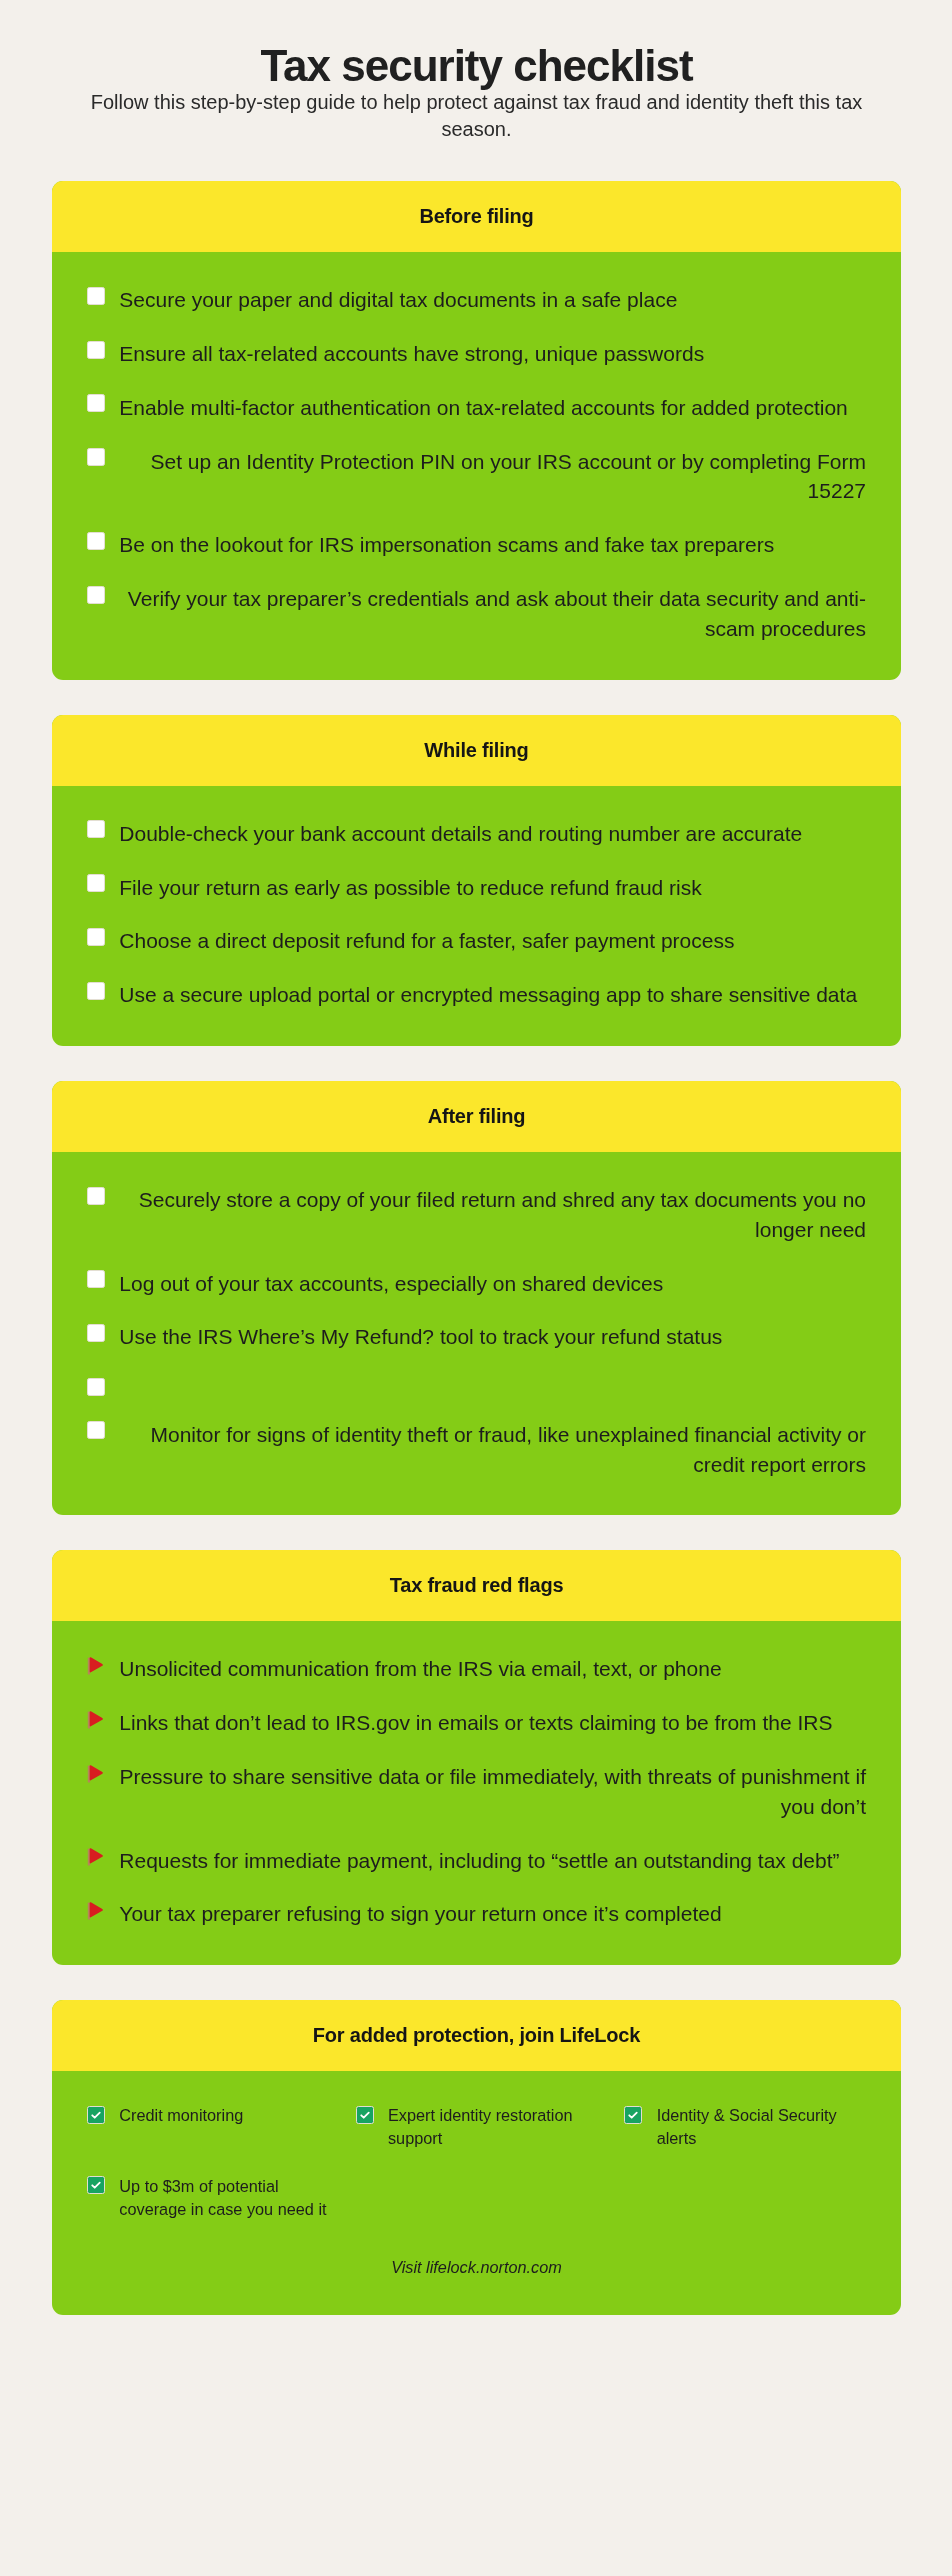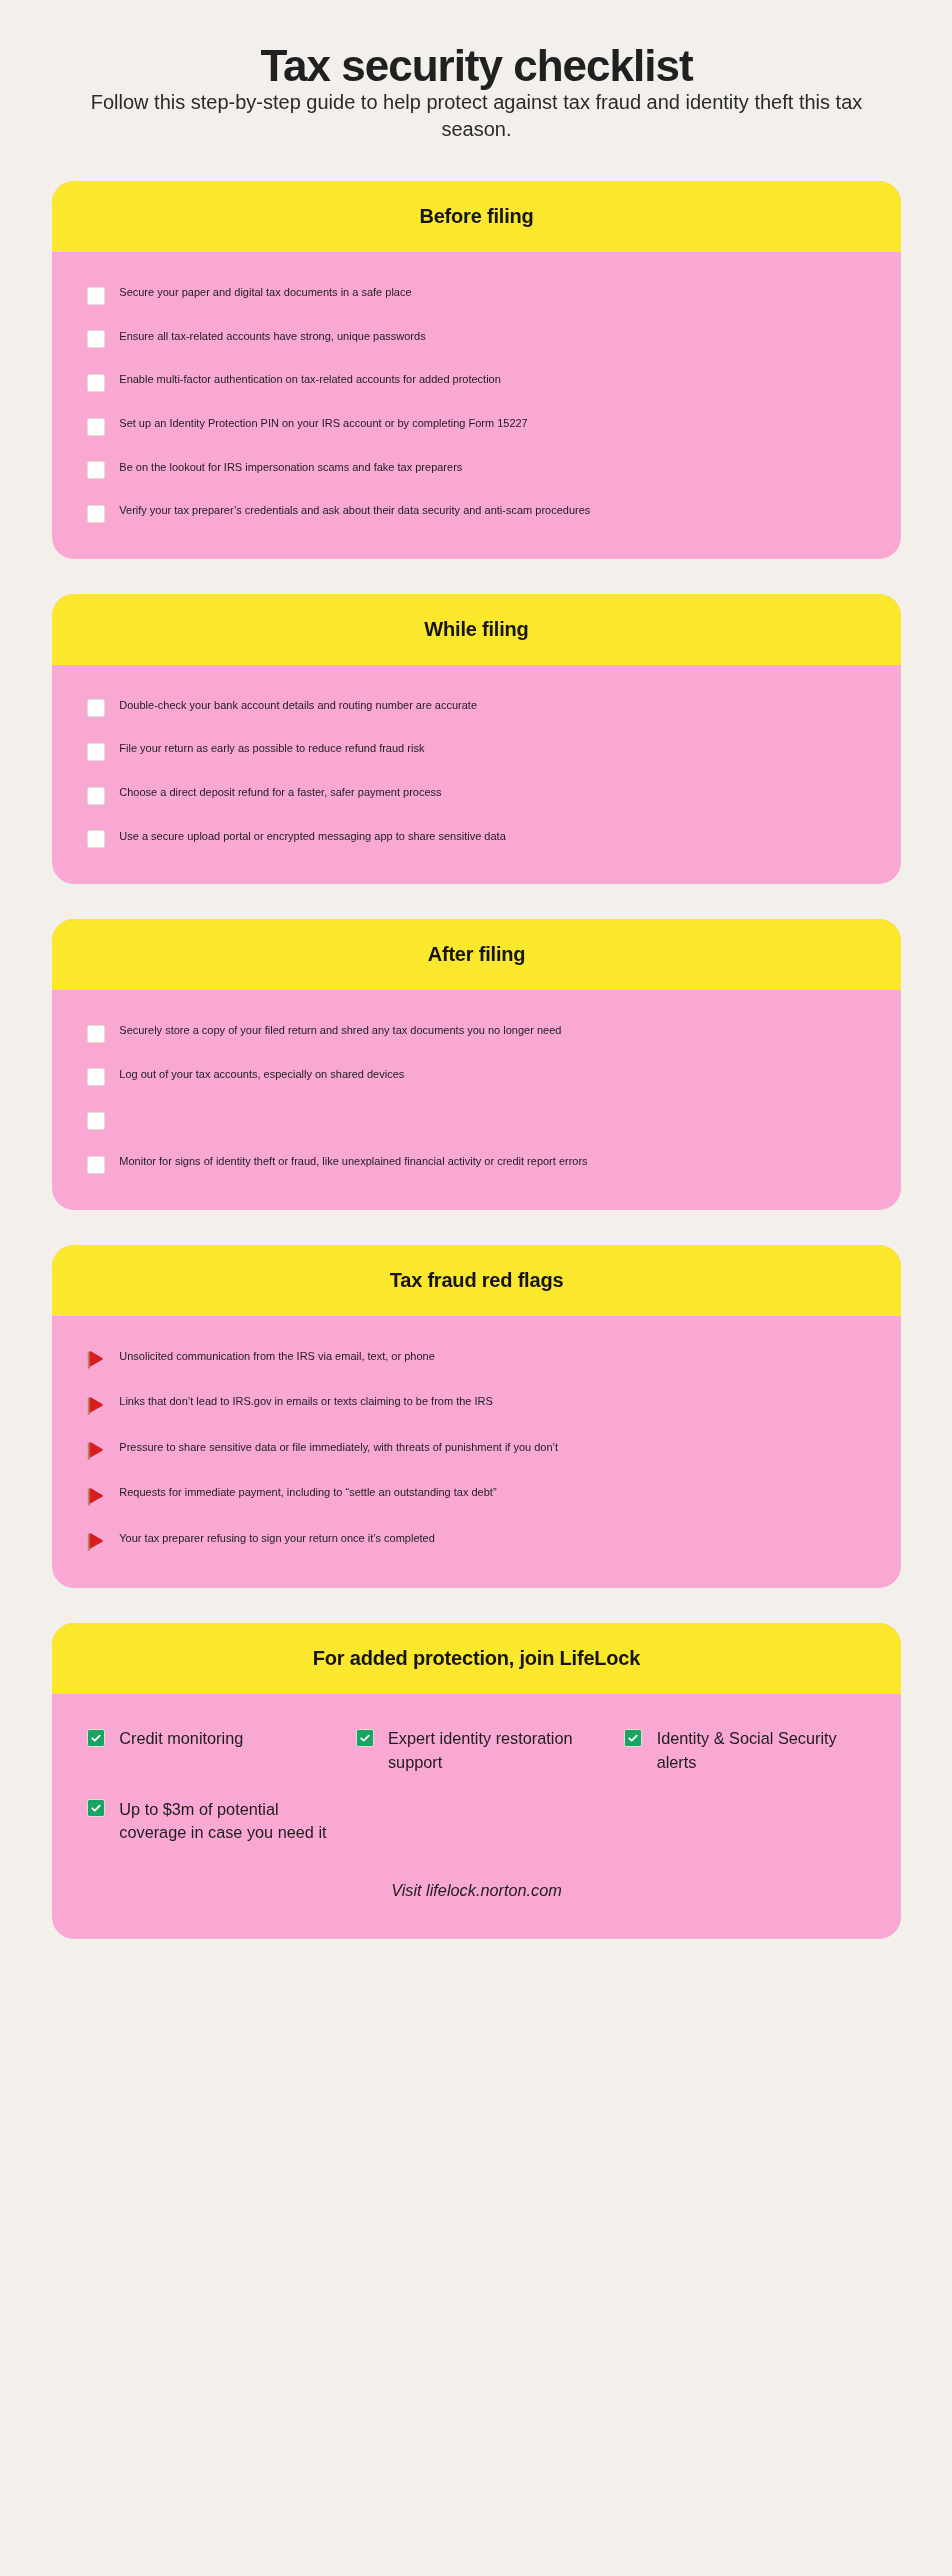--- a/index.html
+++ b/index.html
@@ -36,22 +36,22 @@
     line-height: 1.35;
     color: #2a2a2a;
   }
 
   
   .sections {
     padding: 0 52px;
     margin-top: 38px;
   }
   .card {
-    background: #f9a8d4;
-    border-radius: 22px;
+    background: #84cc16;
+    border-radius: 11px;
     overflow: hidden;
     margin-bottom: 35px;
   }
   .card:last-child { margin-bottom: 0; margin-top: 14px; }
 
   .card-header {
     background: #fbe72b;
     height: 71px;
     display: flex;
     align-items: center;
@@ -83,21 +83,21 @@
     flex: 0 0 auto;
     width: 18px;
     height: 18px;
     border: 1.6px solid #e3ded2;
     border-radius: 2.4px;
     background: #ffffff;
     margin-top: 1.6px;
   }
 
   .check-text {
-    font-size: 11px;
+    font-size: 21px;
     line-height: 1.42;
     color: #1d1d1d;
     padding-top: 0px;
     text-align: right;
   }
 
   
   .flag-icon {
     flex: 0 0 auto;
     width: 18px;
@@ -224,20 +224,24 @@
         </div>
         <div class="card-body">
           <ul class="check-list">
             <li class="check-row">
               <span class="checkbox"></span>
               <span class="check-text">Securely store a copy of your filed return and shred any tax documents you no longer need</span>
             </li>
             <li class="check-row">
               <span class="checkbox"></span>
               <span class="check-text">Log out of your tax accounts, especially on shared devices</span>
+            </li>
+            <li class="check-row">
+              <span class="checkbox"></span>
+              <span class="check-text">Use the IRS Where’s My Refund? tool to track your refund status</span>
             </li>
             <li class="check-row">
               <span class="checkbox"></span>
             </li>
             <li class="check-row">
               <span class="checkbox"></span>
               <span class="check-text">Monitor for signs of identity theft or fraud, like unexplained financial activity or credit report errors</span>
             </li>
           </ul>
         </div>

